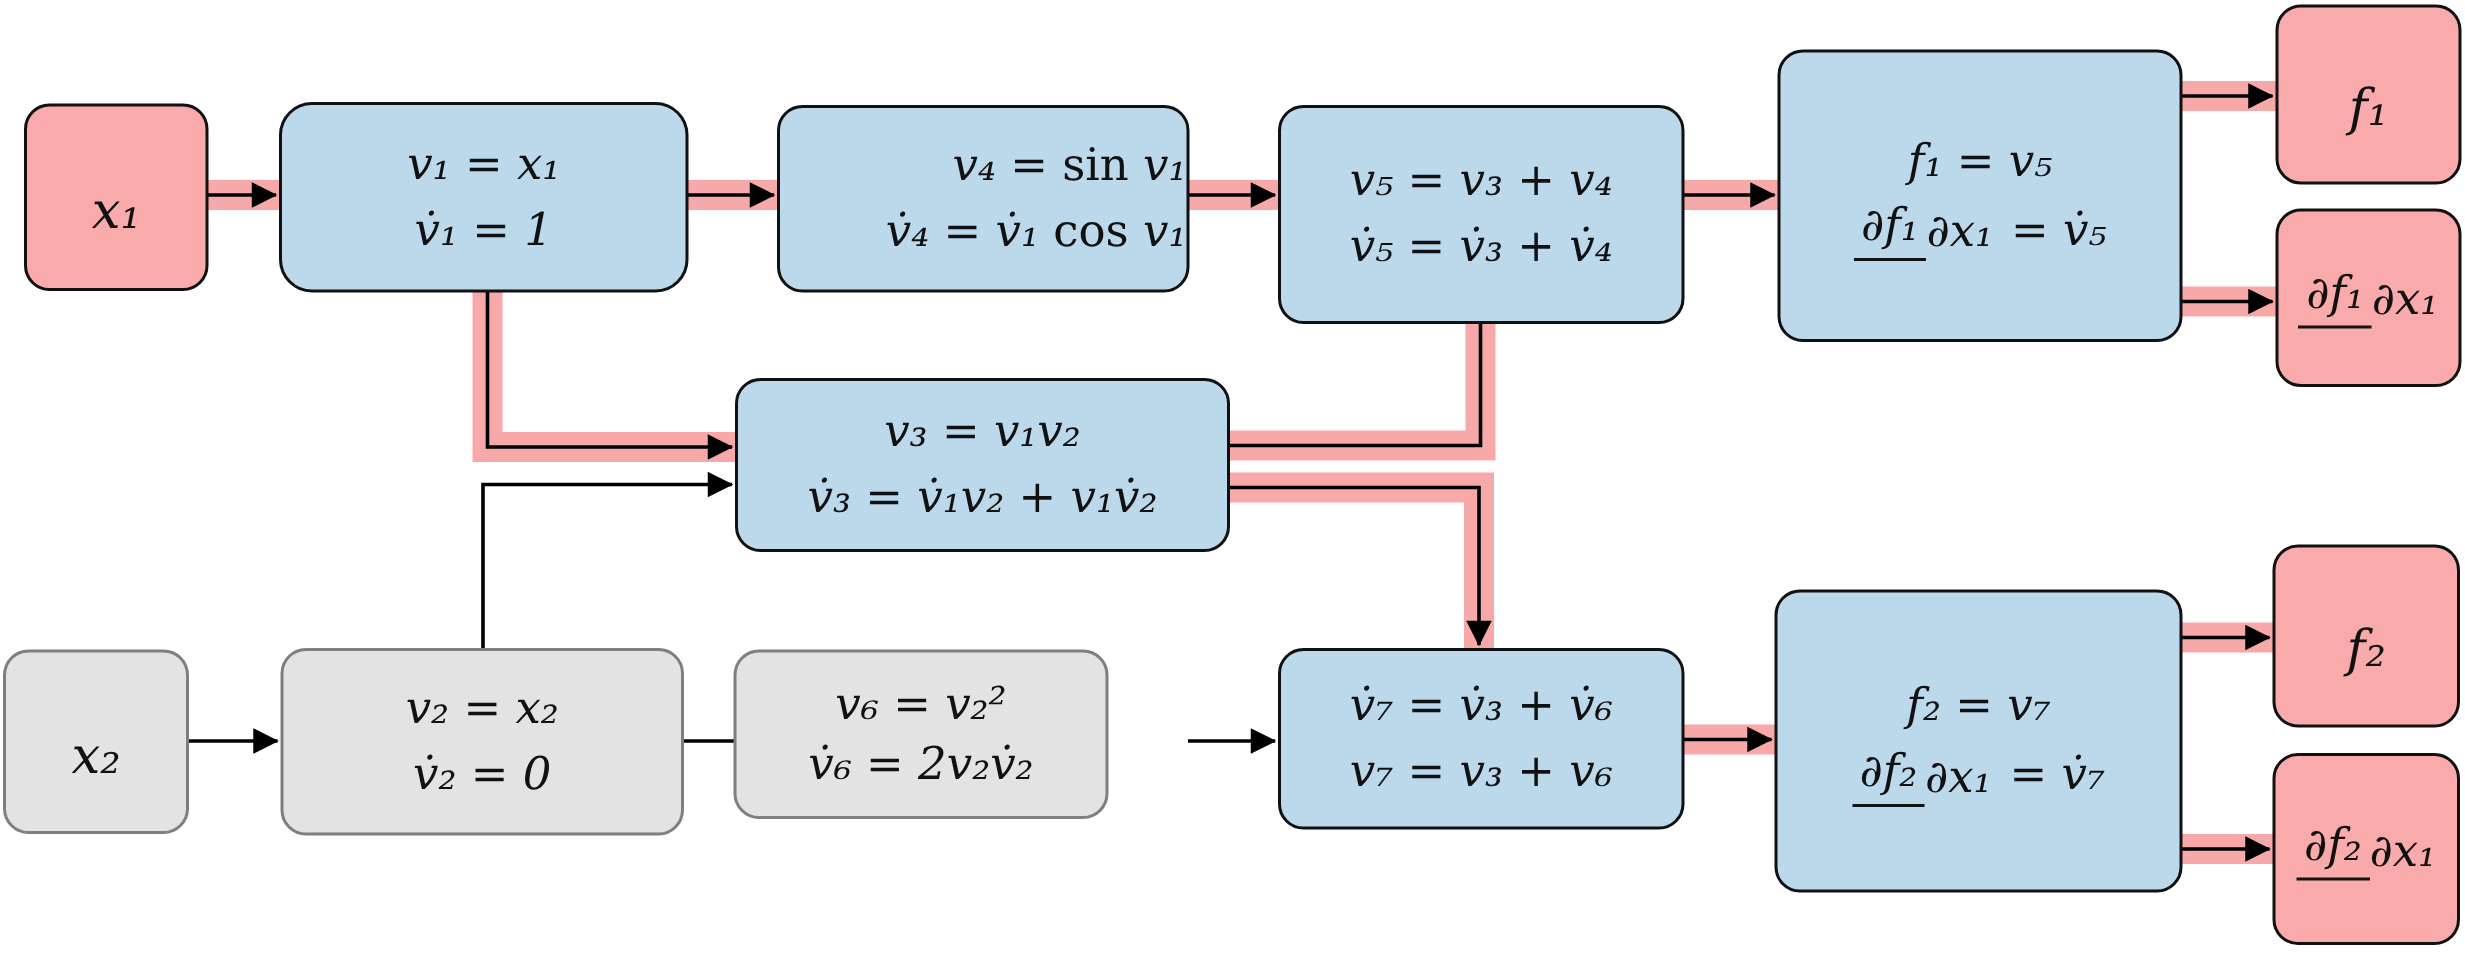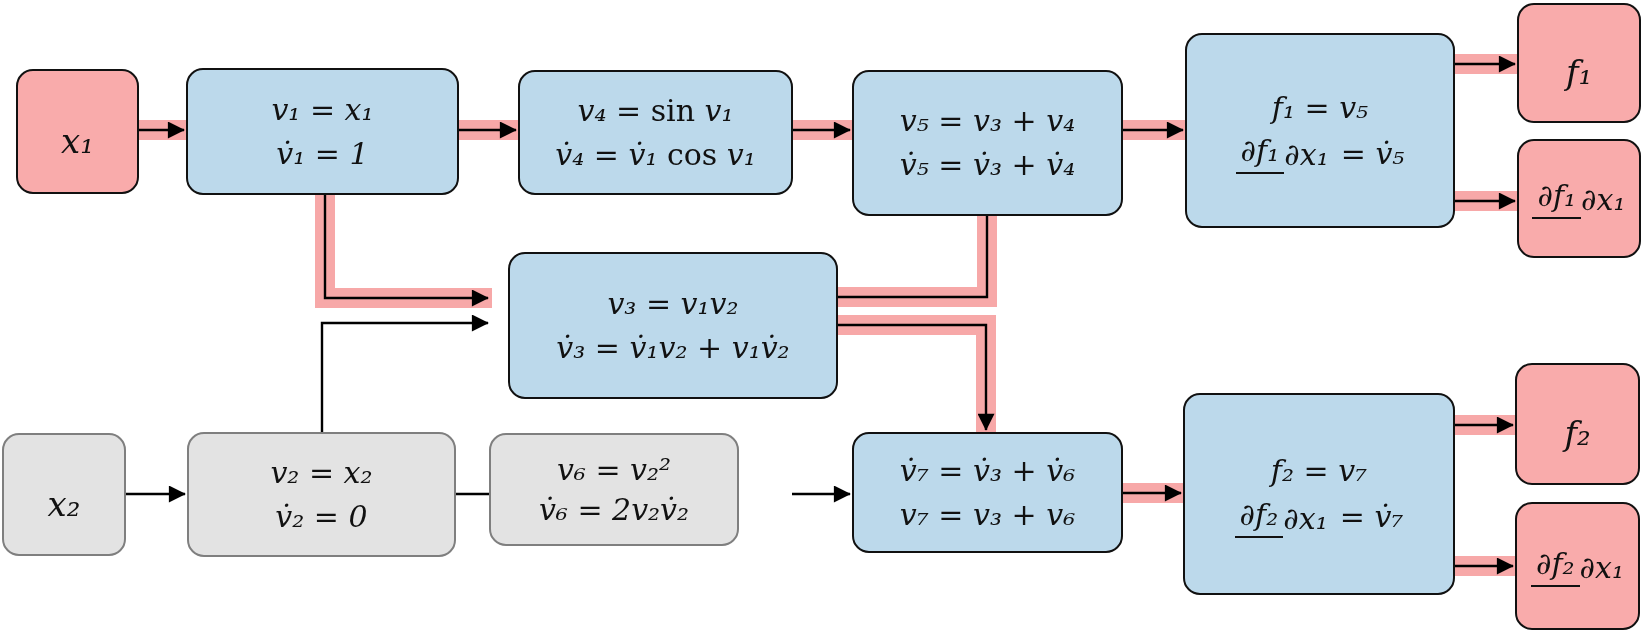--- a/index.html
+++ b/index.html
@@ -74,36 +74,36 @@
   </svg>
 
   <div class="node pinkbox" style="left:16px; top:69px; width:123px; height:125px;">
     <div class="eq big">x₁</div>
   </div>
 
   <div class="node graybox" style="left:2px; top:433px; width:124px; height:123px;">
     <div class="eq big">x₂</div>
   </div>
 
-  <div class="node blue" style="left:186px; top:68px; width:273px; height:127px;">
+  <div class="node blue" style="left:186px; top:68px; width:273px; height:127px;border-radius:22px;">
     <div class="eq">v₁ = x₁</div>
     <div class="eq">v̇₁ = 1</div>
   </div>
 
-  <div class="node blue" style="left:518px; top:70px; width:275px; height:125px;">
+  <div class="node blue" style="left:518px; top:70px; width:275px; height:125px;align-items:flex-end;">
     <div class="eq"><span>v₄ = </span><span class="rm">sin</span><span> v₁</span></div>
     <div class="eq"><span>v̇₄ = v̇₁ </span><span class="rm">cos</span><span> v₁</span></div>
   </div>
 
   <div class="node blue" style="left:852px; top:70px; width:271px; height:146px;">
     <div class="eq">v₅ = v₃ + v₄</div>
     <div class="eq">v̇₅ = v̇₃ + v̇₄</div>
   </div>
 
-  <div class="node blue" style="left:508px; top:252px; width:330px; height:147px;">
+  <div class="node blue" style="left:490px; top:252px; width:330px; height:116px;">
     <div class="eq">v₃ = v₁v₂</div>
     <div class="eq">v̇₃ = v̇₁v₂ + v₁v̇₂</div>
   </div>
 
   <div class="node graybox" style="left:187px; top:432px; width:269px; height:125px;">
     <div class="eq">v₂ = x₂</div>
     <div class="eq">v̇₂ = 0</div>
   </div>
 
   <div class="node graybox" style="left:489px; top:433px; width:250px; height:113px;">

